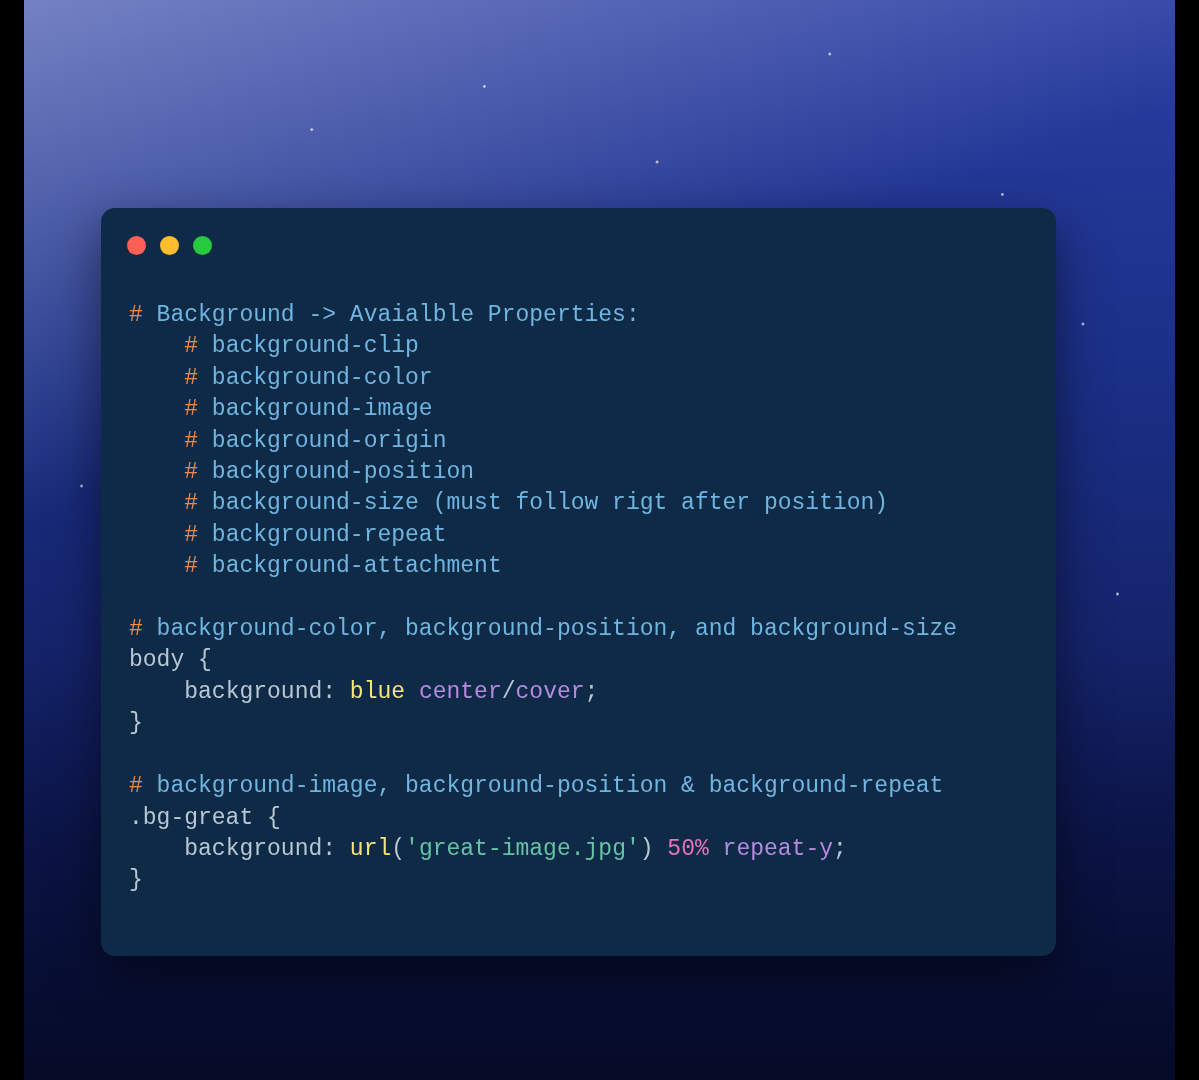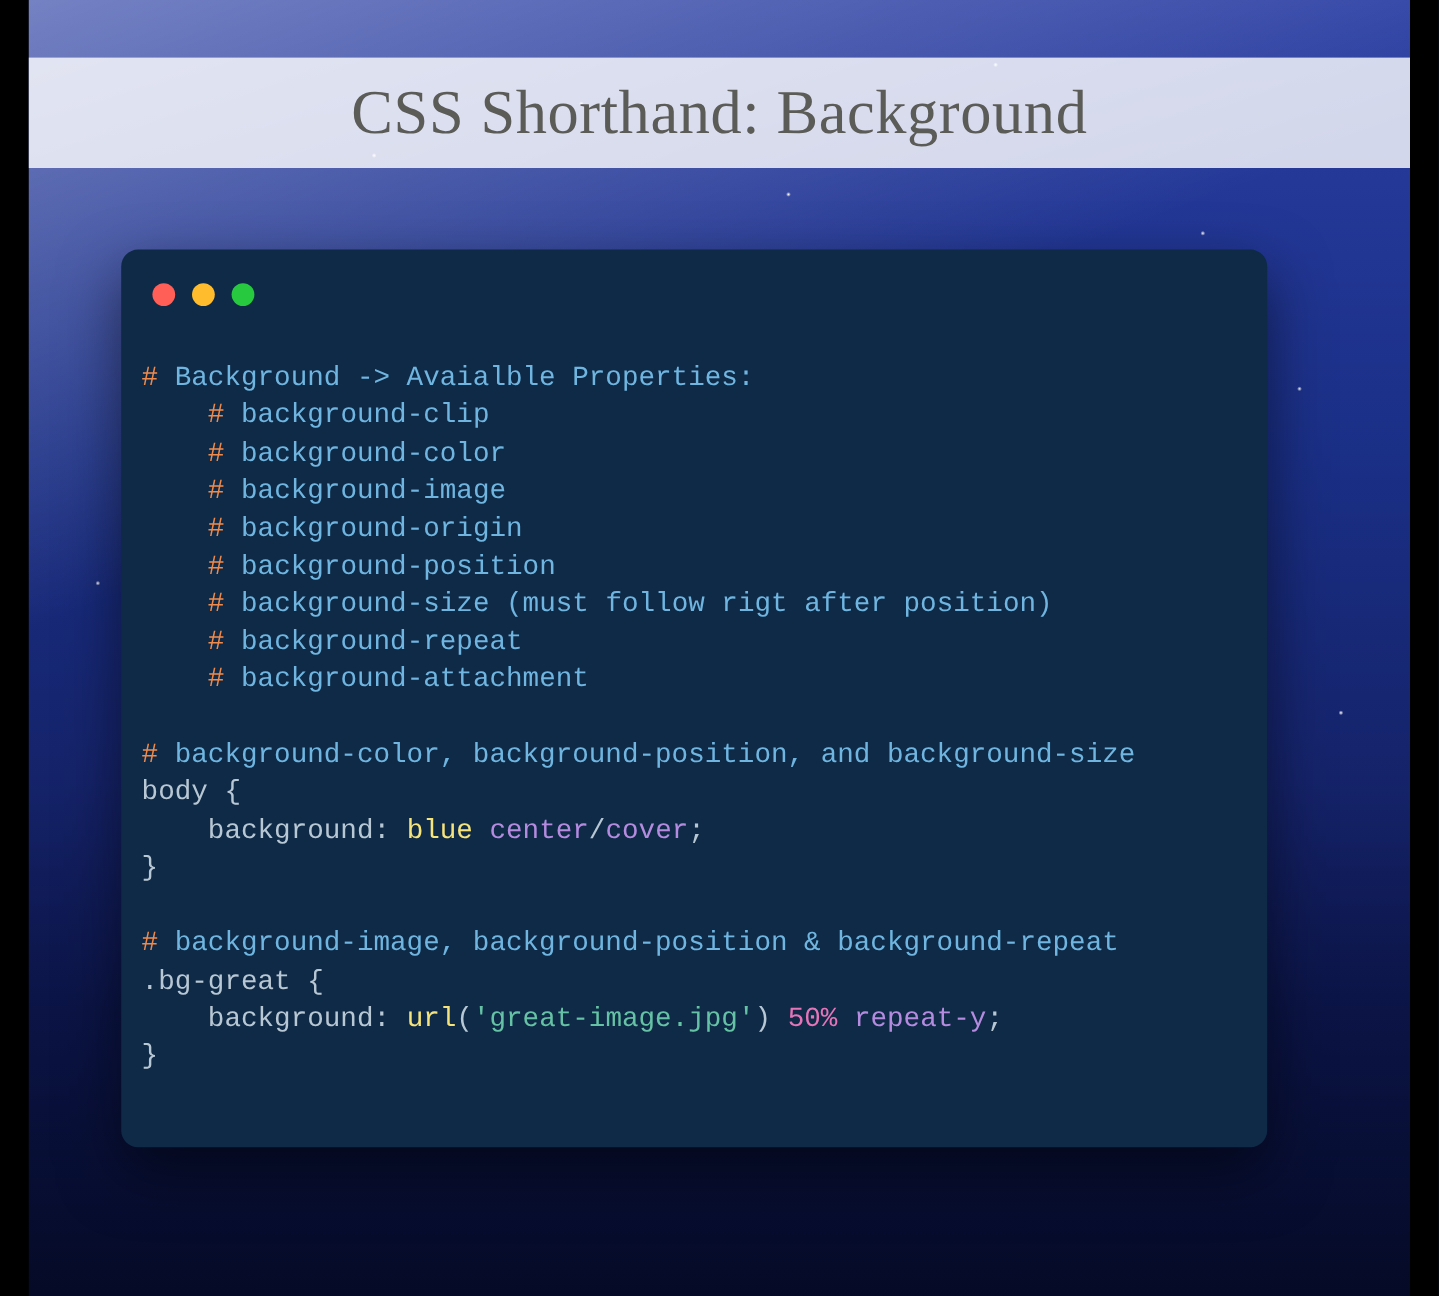--- a/index.html
+++ b/index.html
@@ -68,21 +68,21 @@
     align-items: center;
   }
   .traffic .dot {
     width: 19px; height: 19px; border-radius: 50%;
   }
   .dot.red    { background: #ff5f56; }
   .dot.yellow { background: #ffbd2e; }
   .dot.green  { background: #27c93f; }
   .code {
     position: absolute;
-    left: 17px;
+    left: 28px;
     top: 92px;
     right: 28px;
     font-family: ui-monospace, SFMono-Regular, 'SF Mono', Menlo, Consolas, 'Liberation Mono', monospace;
     font-size: 23px;
     line-height: 31.4px;
     color: #b8c7d4;
     white-space: pre;
   }
   .c-comment { color: #6fb5e0; }   
   .c-hash    { color: #f08a4b; }   
@@ -91,23 +91,20 @@
   .c-slash   { color: #b8c7d4; }   
   .c-string  { color: #66c2a5; }
   .c-number  { color: #e674b9; }   
   .c-plain   { color: #b8c7d4; }
 </style>
 </head>
 <body>
 
 <div class="stage">
 
-  <div class="title-bar">
-    <h1>CSS Shorthand: Background</h1>
-  </div>
 
   <div class="code-window">
     <div class="traffic">
       <span class="dot red"></span>
       <span class="dot yellow"></span>
       <span class="dot green"></span>
     </div>
 
     <div class="code"><span class="c-hash">#</span><span class="c-comment"> Background -&gt; Avaialble Properties:</span>
 <span class="c-plain">    </span><span class="c-hash">#</span><span class="c-comment"> background-clip</span>

